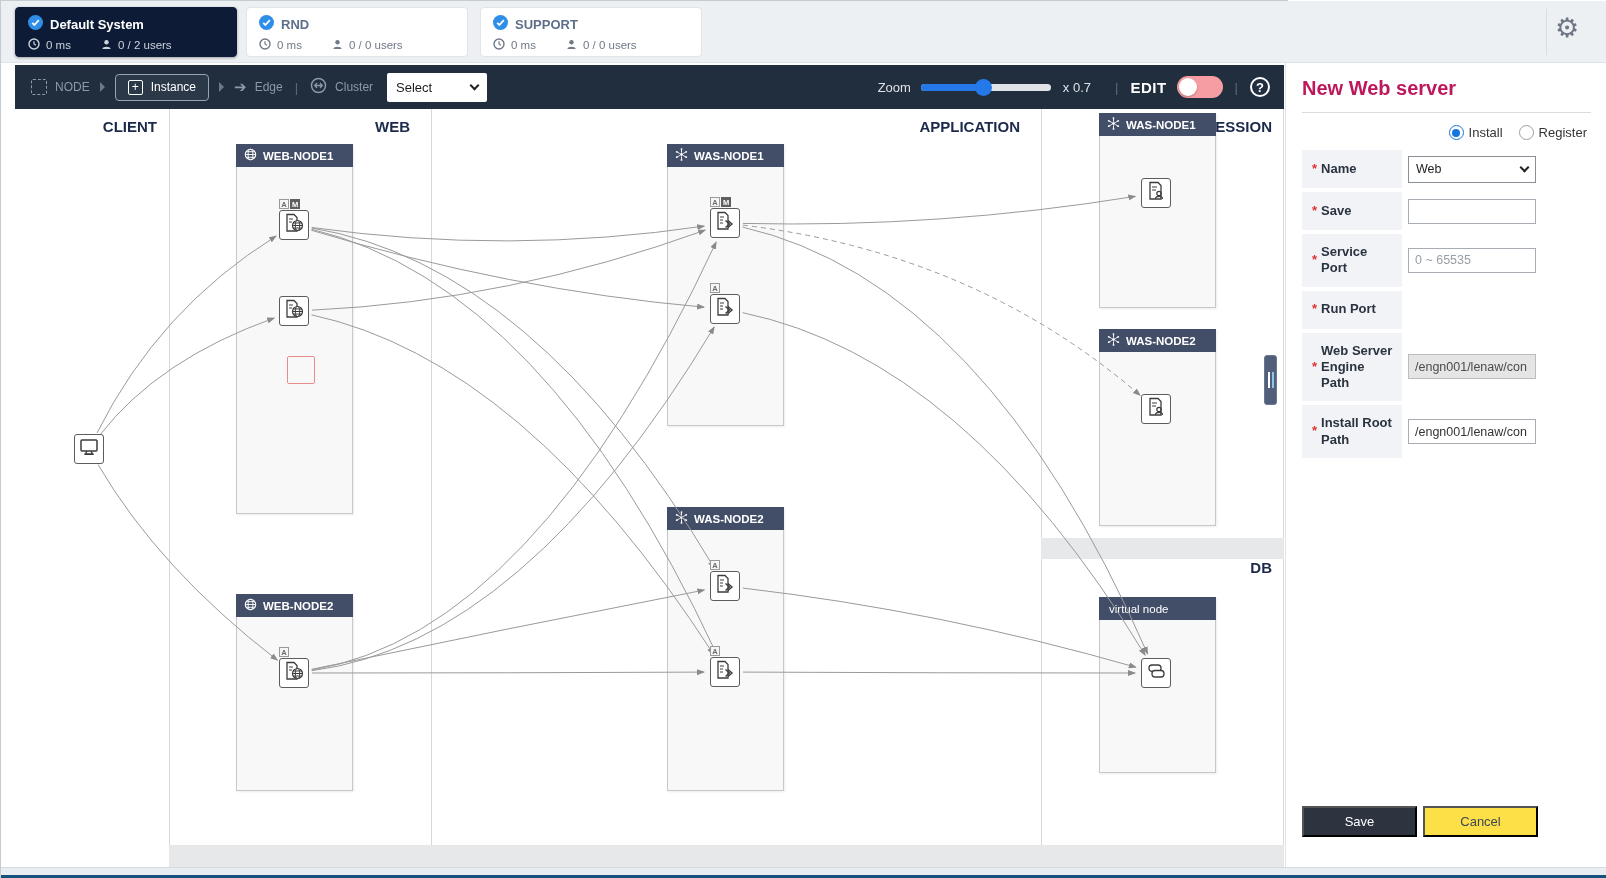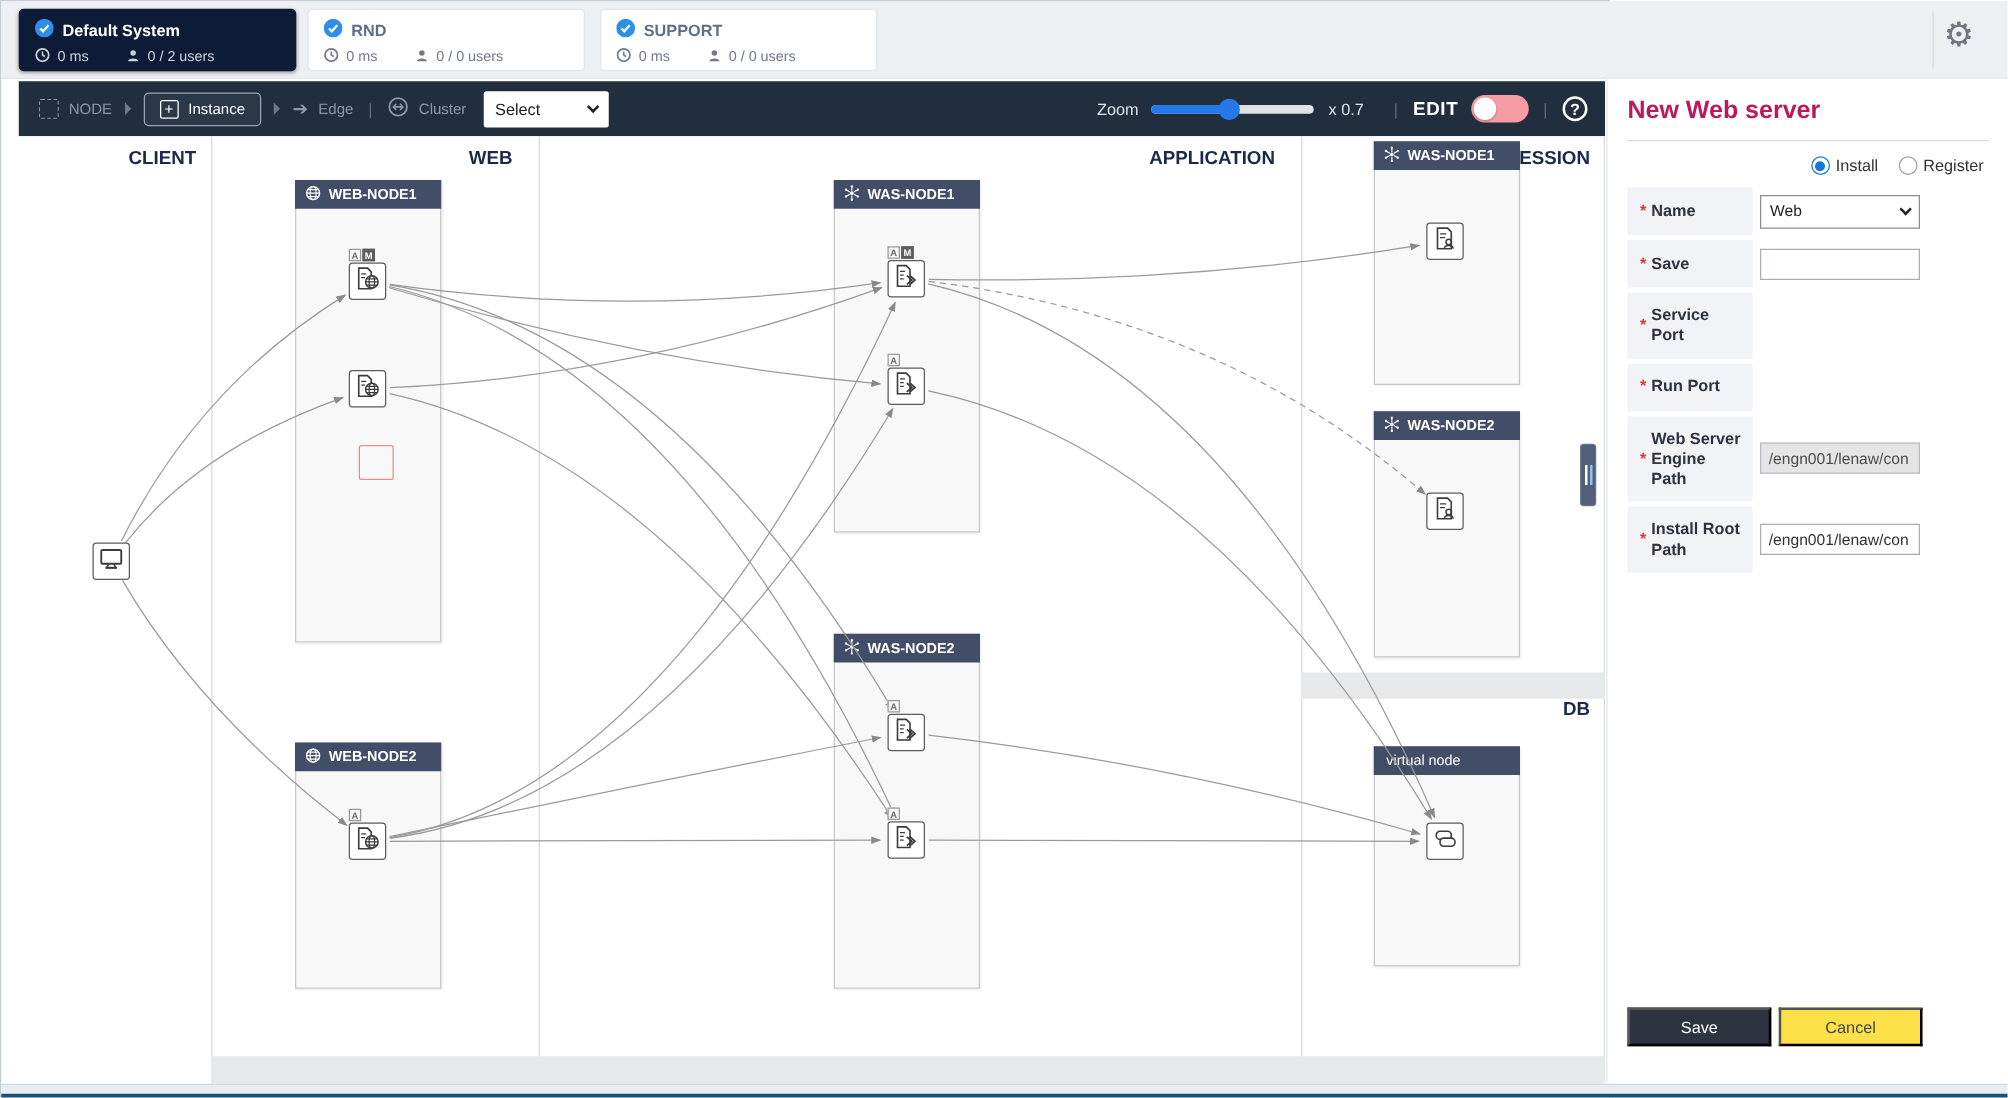--- a/index.html
+++ b/index.html
@@ -507,20 +507,23 @@
         </div>
       <div class="frm-ctrl">
           <input class="inp" value="" style="">
         </div>
     </div>
     <div class="frm-row">
       <div class="frm-label">
           <span class="req">*</span>
           <span>Service Port</span>
         </div>
+      <div class="frm-ctrl">
+          <input class="inp" placeholder="0 ~ 65535" style="">
+        </div>
     </div>
     <div class="frm-row">
       <div class="frm-label">
           <span class="req">*</span>
           <span>Run Port</span>
         </div>
     </div>
     <div class="frm-row">
       <div class="frm-label">
           <span class="req">*</span>

